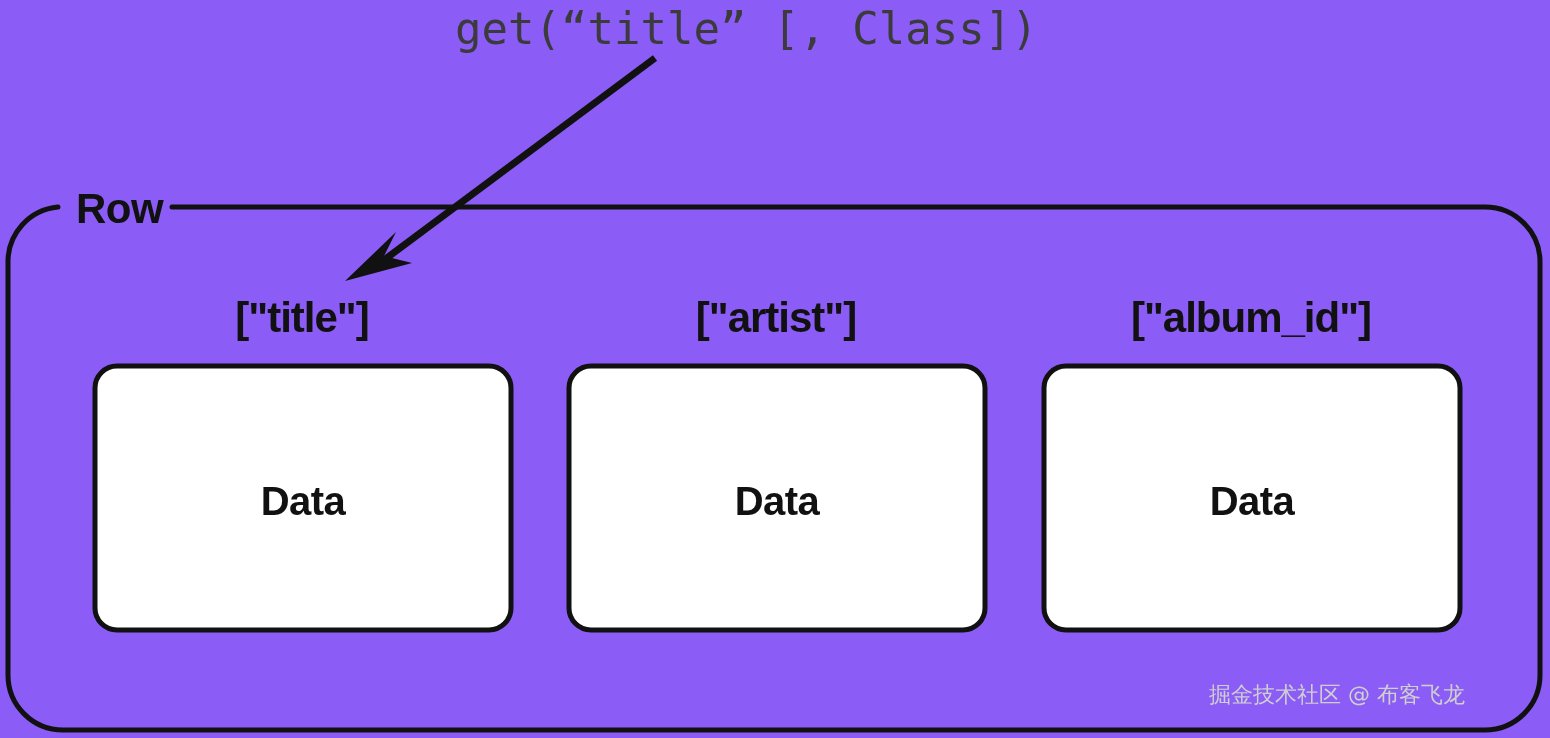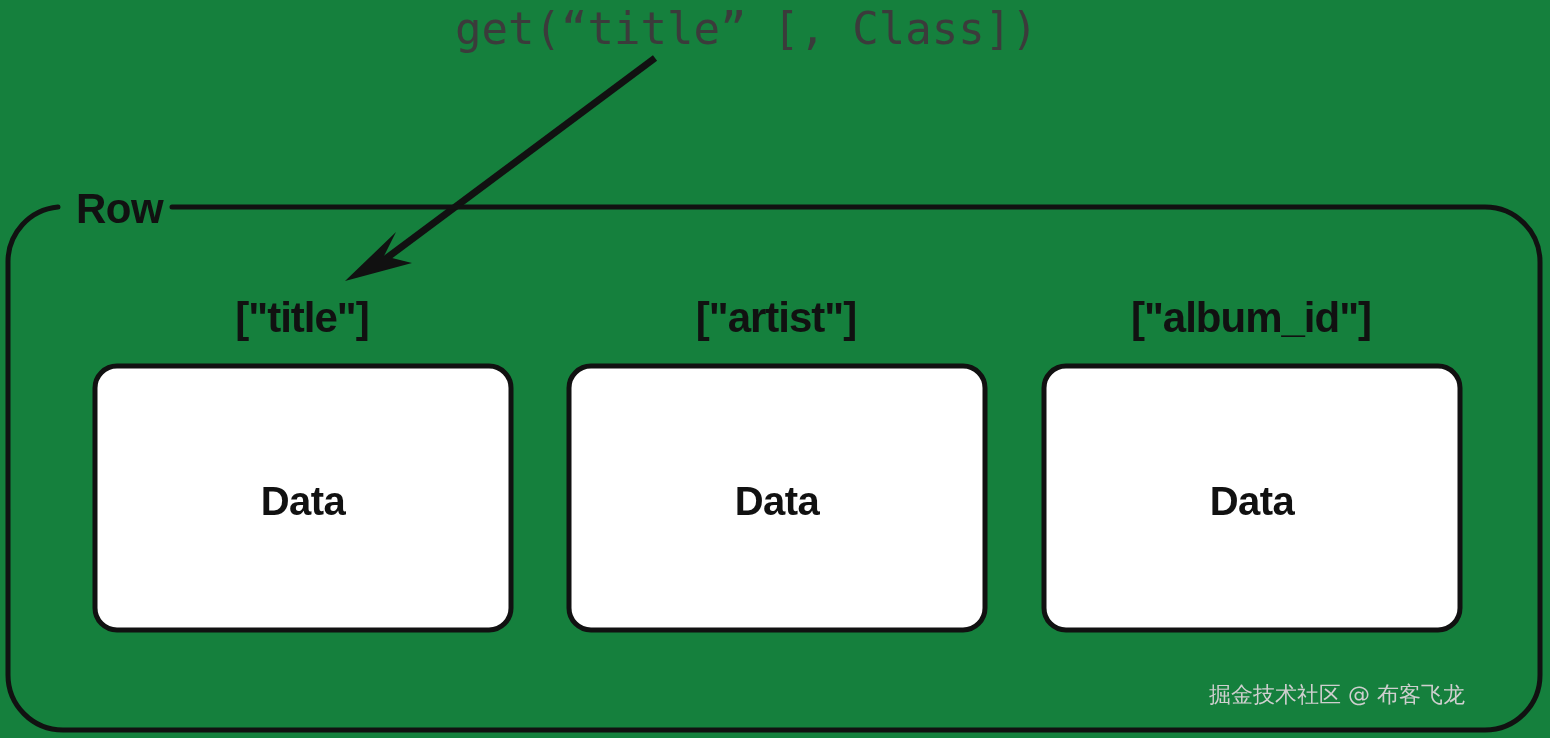--- a/index.html
+++ b/index.html
@@ -10,21 +10,21 @@
   body {
     width: 1550px;
     height: 738px;
     overflow: hidden;
     font-family: "Liberation Sans", sans-serif;
   }
   #diagram-root {
     position: relative;
     width: 1550px;
     height: 738px;
-    background: #15803d;
+    background: #8b5cf6;
   }
   #diagram-svg {
     position: absolute;
     top: 0;
     left: 0;
     width: 1550px;
     height: 738px;
     display: block;
   }
   .callout-text {

